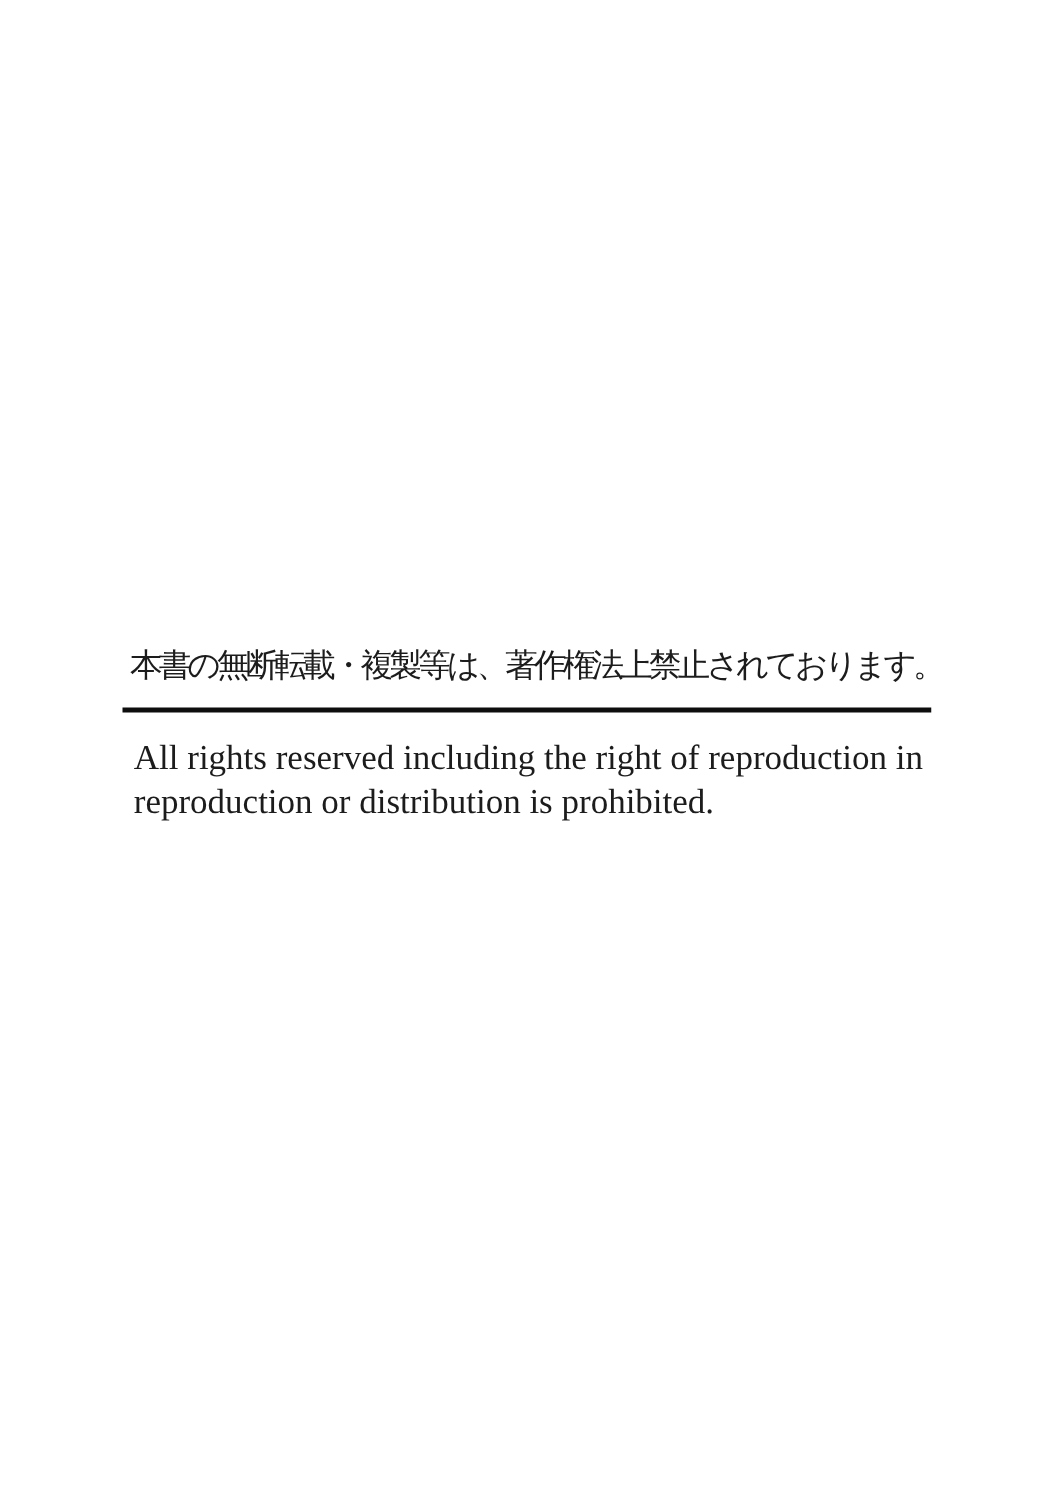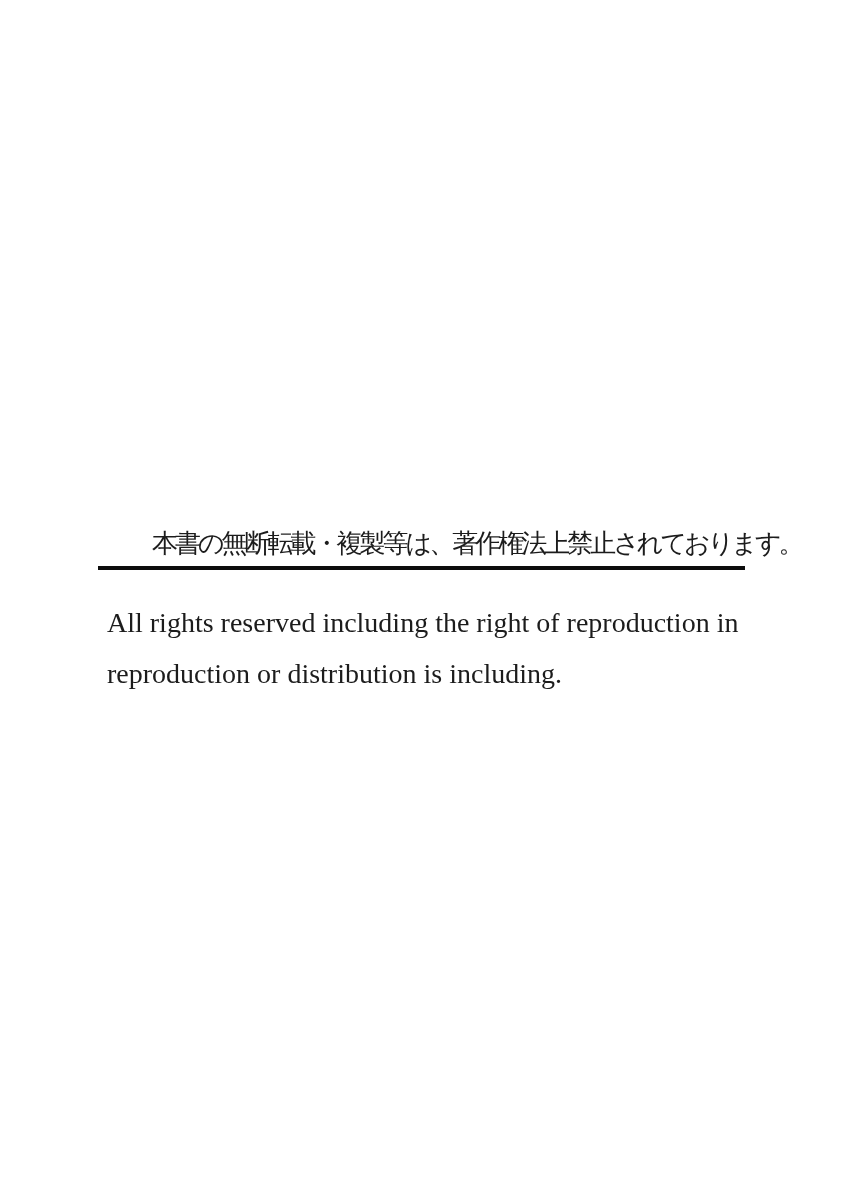--- a/index.html
+++ b/index.html
@@ -12,29 +12,28 @@
     width: 844px;
     height: 1200px;
     background: #ffffff;
     overflow: hidden;
     font-family: "Liberation Serif", serif;
     color: #1a1a1a;
   }
   .jp-notice {
     position: absolute;
     left: 104px;
-    top: 525px;
+    top: 514px;
     width: 660px;
     font-size: 26px;
     letter-spacing: -3px;
     line-height: 38px;
     white-space: nowrap;
     color: #1c1c1c;
     font-family: "Liberation Serif", serif;
-    margin-left: 48px;
   }
   .divider-rule {
     position: absolute;
     left: 98px;
     top: 566px;
     width: 647px;
     height: 4px;
     background: #0d0d0d;
   }
   .en-notice {
@@ -43,30 +42,29 @@
     top: 589px;
     width: 660px;
     font-size: 28px;
     line-height: 35px;
     color: #1c1c1c;
     font-family: "Liberation Serif", serif;
   }
   .en-line {
     display: block;
     white-space: nowrap;
-    margin-top: 16px;
   }
 </style>
 </head>
 <body>
 
 <div class="page">
 
   <div class="jp-notice">本書の無断転載・複製等は、著作権法上禁止されております。</div>
 
   <div class="divider-rule"></div>
 
   <div class="en-notice">
     <span class="en-line">All rights reserved including the right of reproduction in</span>
-    <span class="en-line">reproduction or distribution is including.</span>
+    <span class="en-line">reproduction or distribution is prohibited.</span>
   </div>
 
 </div>
 
 </body></html>

